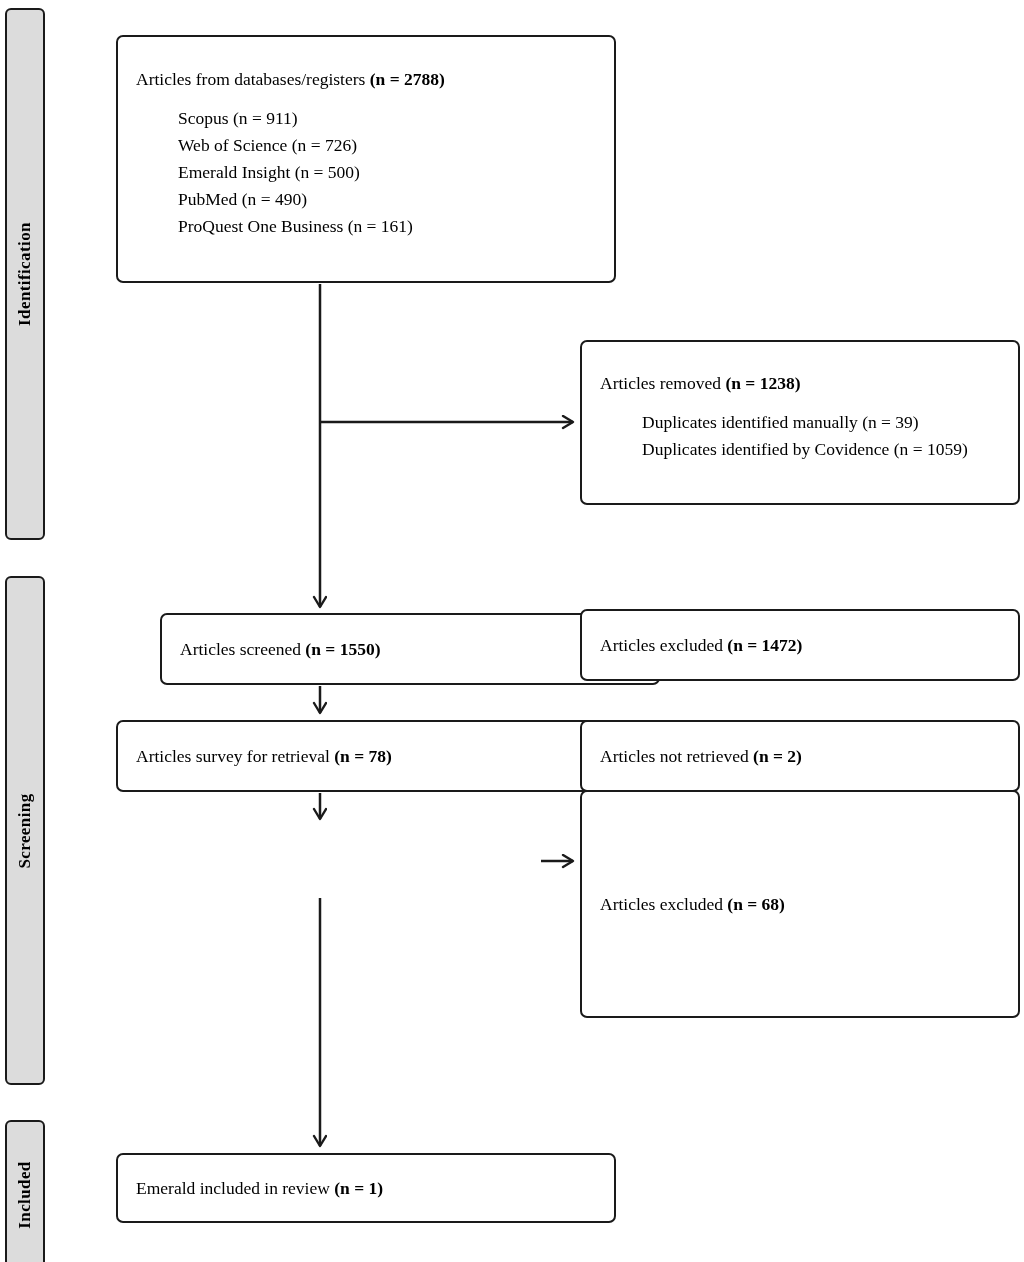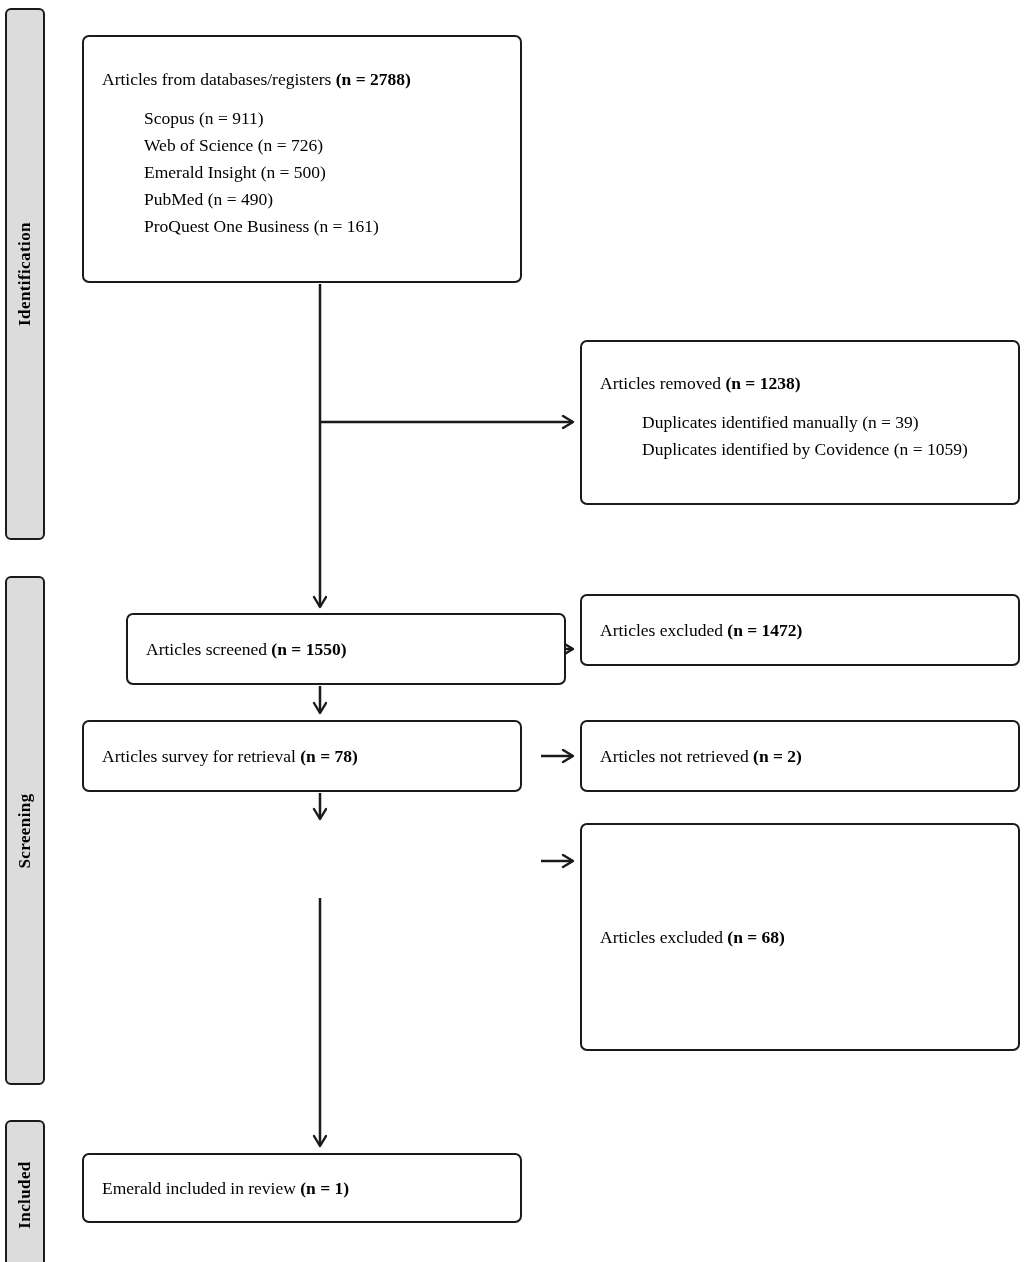--- a/index.html
+++ b/index.html
@@ -51,31 +51,31 @@
     padding: 8px 10px 8px 18px;
     font-size: 17.5px;
     line-height: 27px;
   }
   .flow-box .line b { font-weight: bold; }
   .flow-box ul {
     margin: 12px;
     padding: 0 0 0 30px;
     list-style: none;
   }
-  .col-left  { left: 82px; width: 440px; }
+  .col-left  { left: 116px; width: 500px; }
   .col-right { left: 580px; width: 440px; }
 
   #box-databases           { top: 35px;   height: 248px; }
   #box-removed             { top: 340px;  height: 165px; }
   #box-screened            { top: 613px;  height: 72px; margin-left: 44px; }
-  #box-excluded-screening  { top: 594px;  height: 72px; }
+  #box-excluded-screening  { top: 609px;  height: 72px; }
   #box-sought              { top: 720px;  height: 72px; }
   #box-not-retrieved       { top: 720px;  height: 72px; }
   #box-assessed            { top: 825px;  height: 72px; }
-  #box-excluded-eligibility{ top: 823px;  height: 228px; }
+  #box-excluded-eligibility{ top: 790px;  height: 228px; }
   #box-included            { top: 1153px; height: 70px; }
 
   #side-identification { top: 8px;    height: 532px; }
   #side-screening      { top: 576px;  height: 509px; }
   #side-included       { top: 1120px; height: 150px; }
 
   
   #arrow-layer {
     position: absolute;
     left: 0; top: 0;

